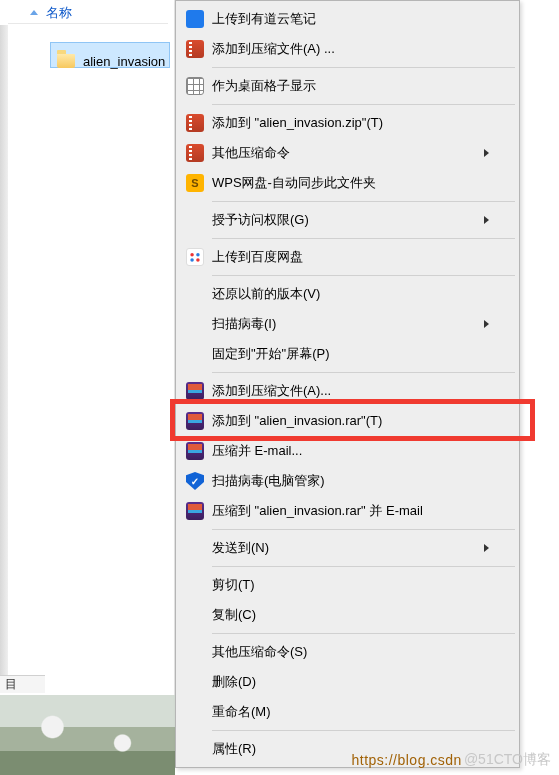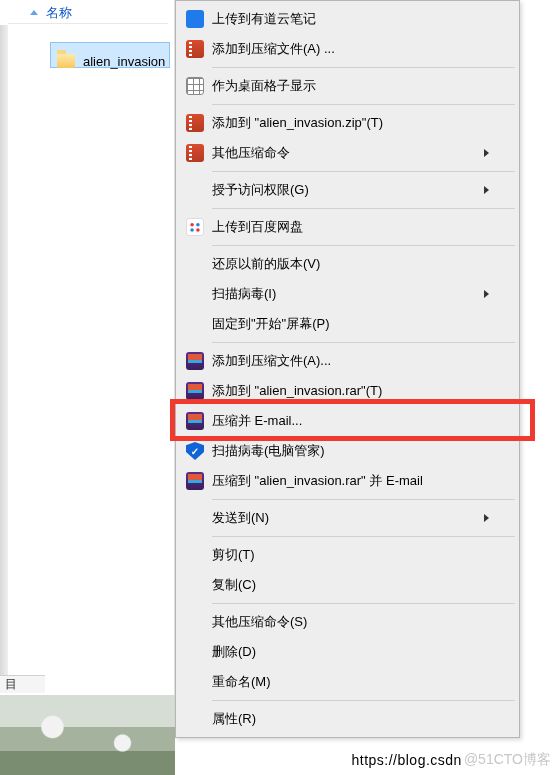--- a/index.html
+++ b/index.html
@@ -118,21 +118,21 @@
     position:absolute; left:0; top:25px; bottom:100px; width:8px;
     background:linear-gradient(90deg,#d8d8d8,#efefef);
   }
 
   .watermark {
     position:absolute; right:8px; bottom:6px;
     font-size:14px; color:#c7c7c7;
     display:flex; align-items:center; gap:2px;
     font-family:"Segoe UI",sans-serif;
   }
-  .watermark .faint { color:#000000; letter-spacing:.5px; }
+  .watermark .faint { color:#a16207; letter-spacing:.5px; }
 </style>
 </head>
 <body>
 
 <div class="explorer-bg"></div>
 <div class="scroll-edge"></div>
 
 <div class="header-row">
   <span>名称</span>
 </div>
@@ -161,20 +161,24 @@
     </div>
     <div class="menu-sep"></div>
     <div class="menu-item">
       <span class="ico ico-zip"></span>
       <span class="label">添加到 "alien_invasion.zip"(T)</span>
     </div>
     <div class="menu-item">
       <span class="ico ico-zip"></span>
       <span class="label">其他压缩命令</span>
       <span class="arrow"></span>
+    </div>
+    <div class="menu-item">
+      <span class="ico ico-wps"></span>
+      <span class="label">WPS网盘-自动同步此文件夹</span>
     </div>
     <div class="menu-sep"></div>
     <div class="menu-item">
       <span class="label">授予访问权限(G)</span>
       <span class="arrow"></span>
     </div>
     <div class="menu-sep"></div>
     <div class="menu-item">
       <span class="ico ico-baidu">
         <svg viewBox="0 0 24 24">

